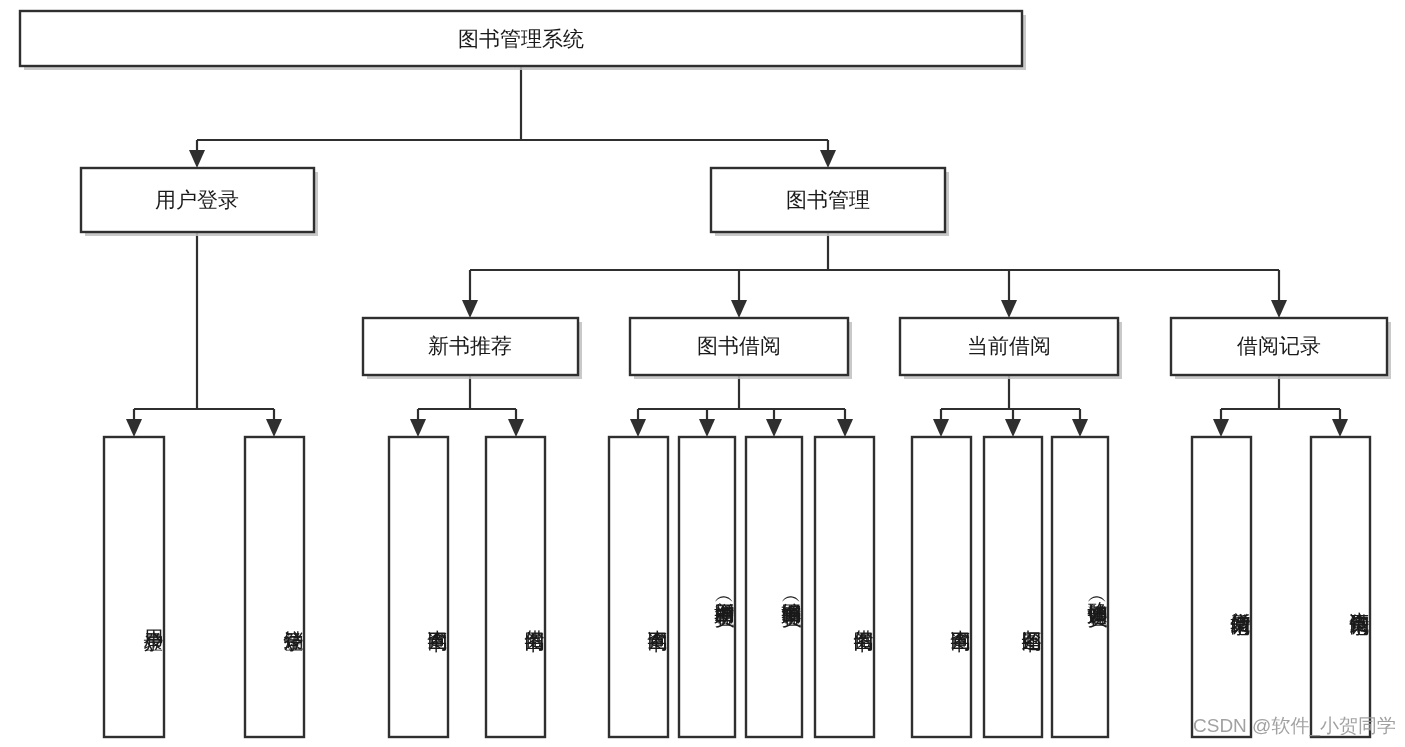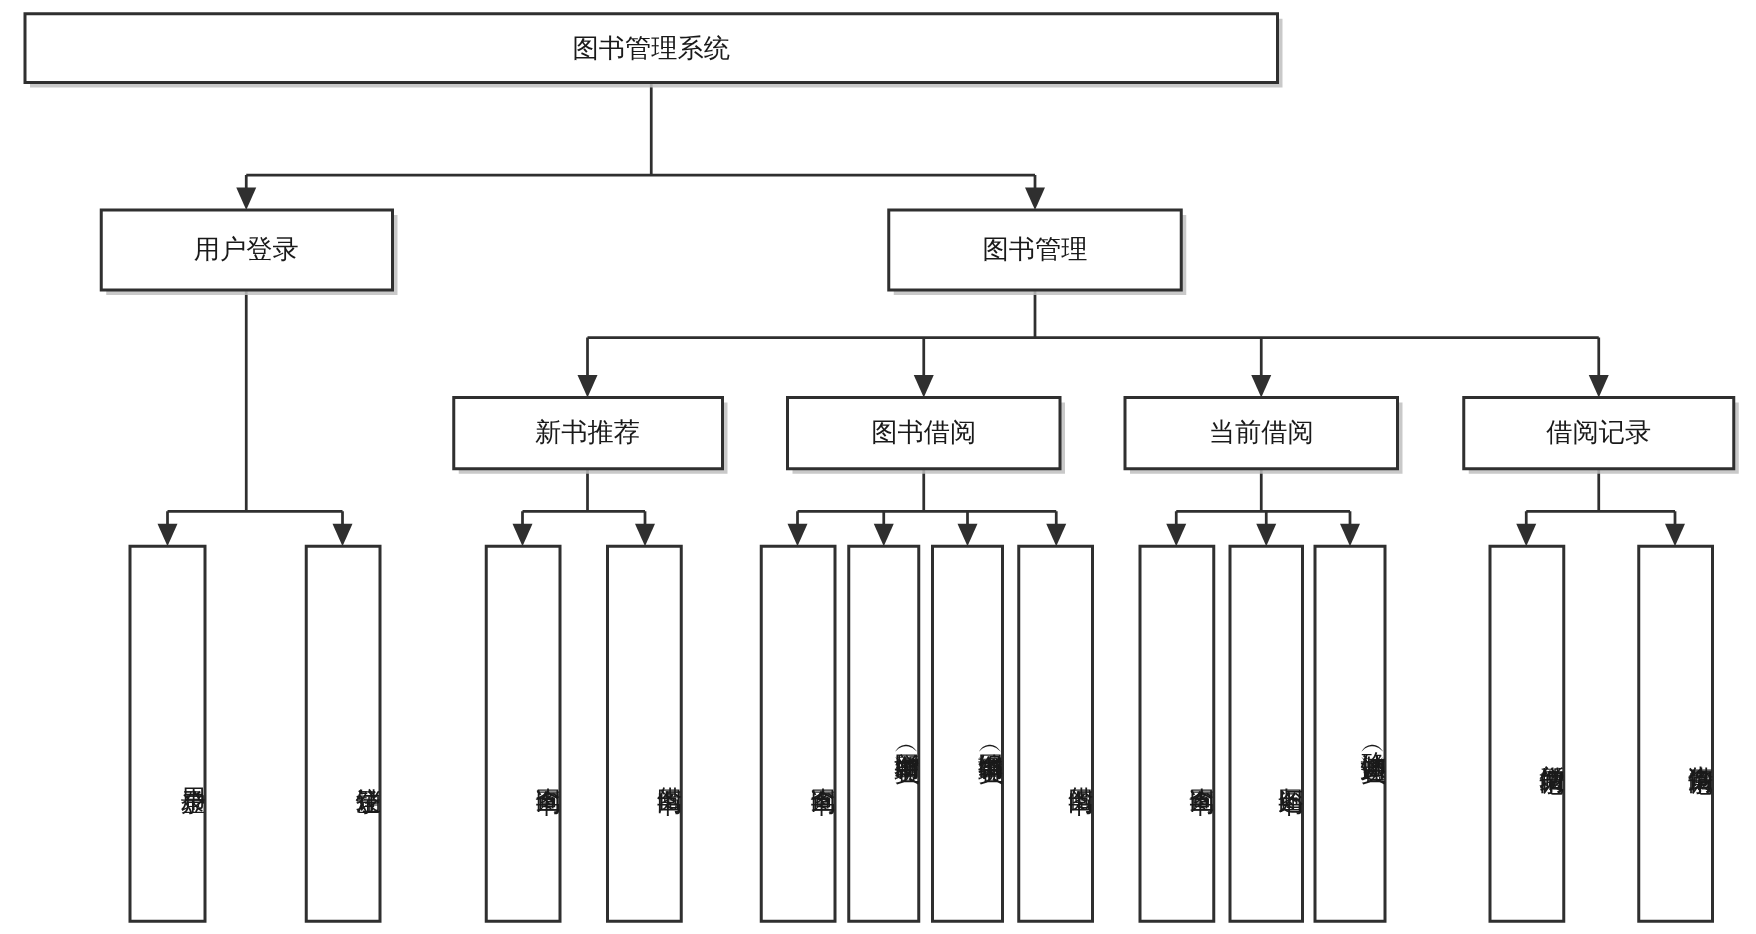--- a/index.html
+++ b/index.html
@@ -257,14 +257,15 @@
   <div class="node-label-v" style="left:912px; top:495px; width:59px; height:242px;">查询图书</div>
 
   <div class="node-label-v" style="left:984px; top:495px; width:58px; height:242px;">归还图书</div>
 
   <div class="node-label-v" style="left:1052px; top:443px; width:56px; height:294px;">确认归还（管理员）</div>
 
   <div class="node-label-v" style="left:1192px; top:460px; width:59px; height:277px;">新增借阅记录</div>
 
   <div class="node-label-v" style="left:1311px; top:460px; width:59px; height:277px;">查询借阅记录</div>
 
+  <div class="watermark" style="left:1193px; top:713px;">CSDN @软件_小贺同学</div>
 
 </div>
 
 </body></html>

